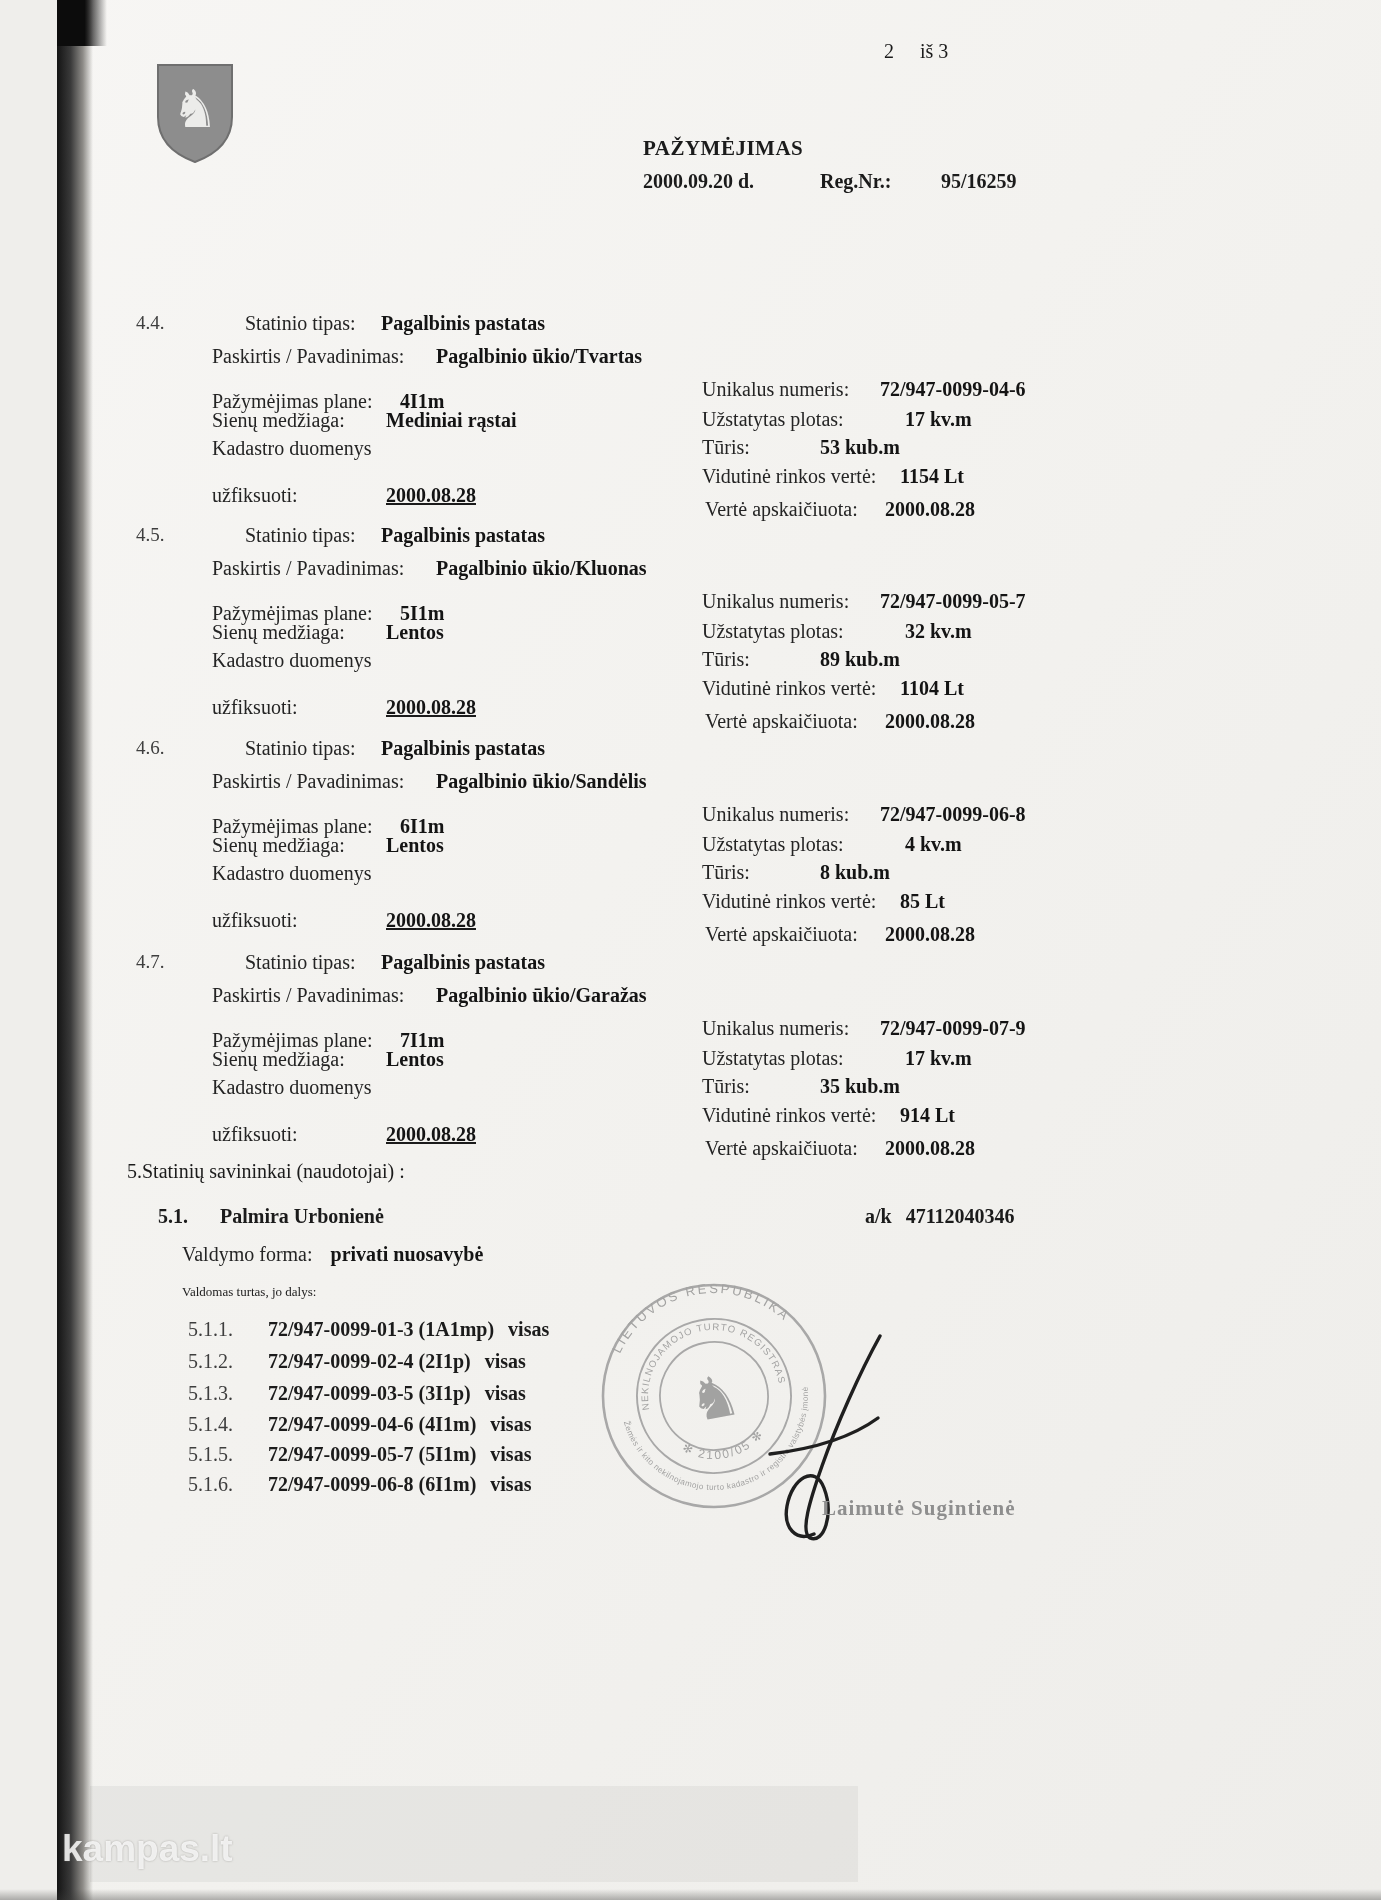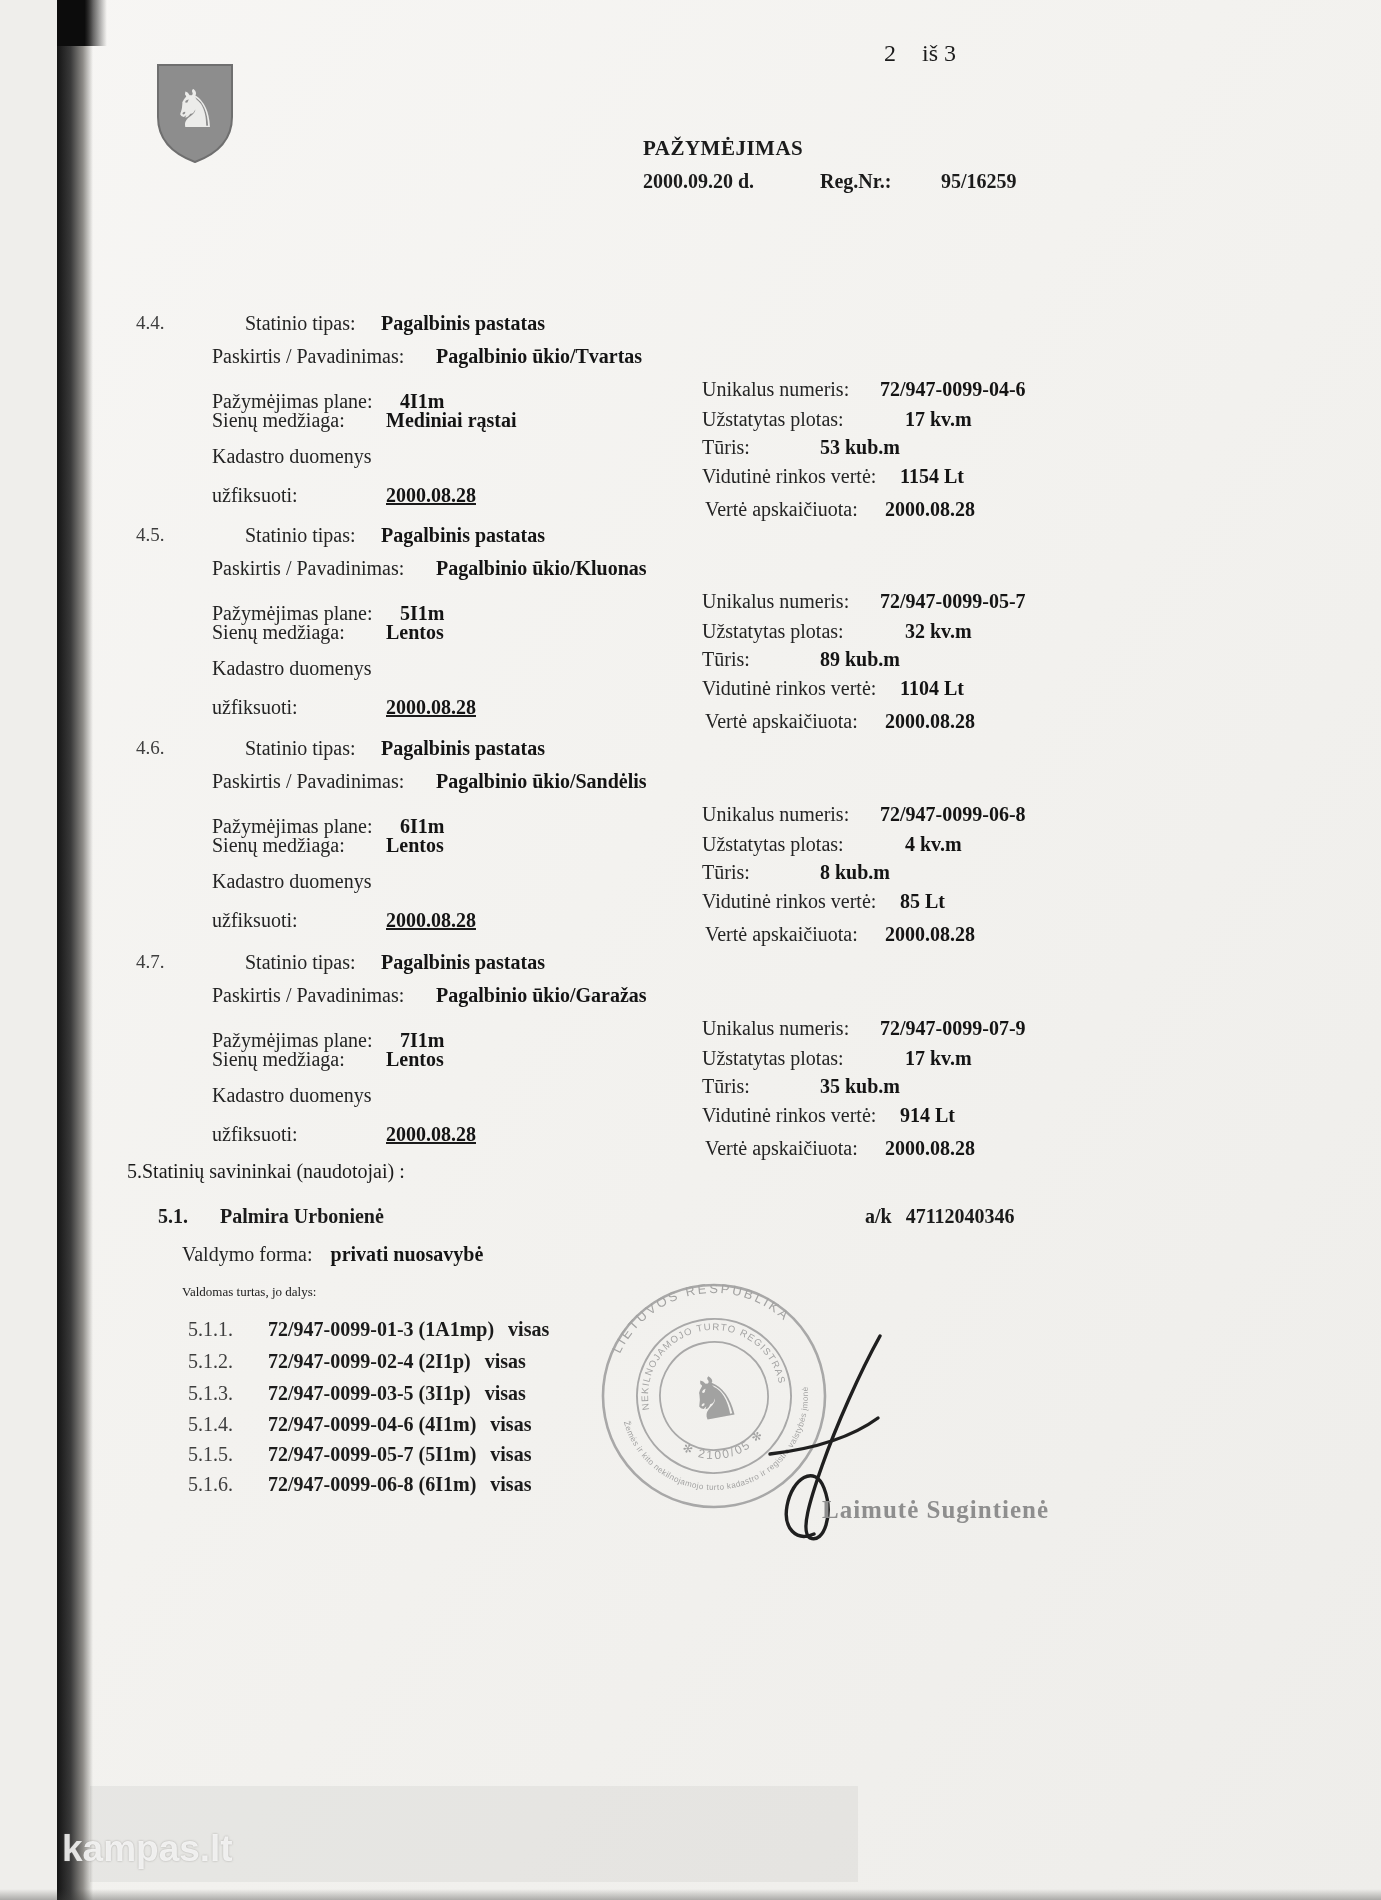--- a/index.html
+++ b/index.html
@@ -9,21 +9,21 @@
     font-family:"Liberation Serif",serif;color:#1b1b1b;overflow:hidden;
   }
   
   .scan-outer{position:absolute;left:0;top:0;width:57px;height:100%;background:#efeeeb;}
   .scan-edge{position:absolute;left:57px;top:0;width:36px;height:100%;
     background:linear-gradient(to right,#141414 0%,#3a3a3a 38%,#8e8c88 72%,rgba(190,188,183,0) 100%);}
   .scan-edge-top{position:absolute;left:57px;top:0;width:50px;height:46px;background:linear-gradient(to right,#0c0c0c 55%,rgba(12,12,12,0));}
   .bottom-band{position:absolute;left:0;bottom:0;width:100%;height:11px;background:linear-gradient(to bottom,rgba(60,60,58,0),rgba(60,60,58,.38));}
   .bl-shade{position:absolute;left:90px;top:1786px;width:768px;height:96px;background:rgba(90,88,84,.07);}
 
-  .pagenum{position:absolute;top:40px;left:884px;font-size:24px;white-space:nowrap;text-align:right;}
+  .pagenum{position:absolute;top:40px;left:884px;font-size:20px;white-space:nowrap;text-align:right;}
   .pagenum .of{margin-left:26px;}
 
   
   .coat{position:absolute;left:152px;top:62px;width:86px;height:102px;}
   .coat svg{display:block;}
   .coat .knight{position:absolute;left:0;top:8px;width:86px;text-align:center;font-size:52px;color:#ececea;line-height:80px;}
 
   .org{position:absolute;left:108px;top:182px;font-size:21px;font-weight:bold;line-height:34px;color:#222;}
 
   .title{position:absolute;left:643px;top:136px;font-size:21px;font-weight:bold;letter-spacing:.5px;}
@@ -31,21 +31,21 @@
   .regline .rlab{position:absolute;left:177px;top:0;}
   .regline .rval{position:absolute;left:298px;top:0;}
 
   .bsec{position:absolute;left:212px;width:1140px;height:220px;font-size:20px;}
   .secnum{position:absolute;left:-76px;top:0;color:#3e3e3e;font-size:19px;}
   .row{position:absolute;white-space:nowrap;}
   .r0{top:0;left:0;}
   .r1{top:33px;left:0;}
   .r2{top:66px;left:0;margin-top:12px;}
   .r3{top:97px;left:0;}
-  .r4{top:133px;left:0;}
+  .r4{top:125px;left:0;}
   .r5{top:172px;left:0;text-decoration:underline;}
   .rr0{top:66px;left:490px;}
   .rr1{top:96px;left:490px;}
   .rr2{top:124px;left:490px;}
   .rr3{top:153px;left:490px;}
   .rr4{top:186px;left:493px;}
   .label{display:inline-block;color:#242424;}
   .lw-tipas{min-width:136px;margin-left:33px;}
   .lw-pask{min-width:224px;}
   .lw-plane{min-width:188px;}
@@ -72,21 +72,21 @@
   .oitem .oshare{font-weight:bold;margin-left:14px;}
 
   
   .stamp{position:absolute;left:594px;top:1276px;width:240px;height:240px;opacity:.8;transform:rotate(-11deg);}
   .stamp text{fill:#8f8f8f;font-family:"Liberation Sans",sans-serif;}
   .stamp circle{stroke:#979797;fill:none;}
   .stamp .knightc{font-size:58px;fill:#8f8f8f;font-family:"DejaVu Sans",sans-serif;}
 
   .signature{position:absolute;left:752px;top:1330px;width:140px;height:215px;}
   .signature path{stroke:#1f1f1f;stroke-width:3.4;fill:none;stroke-linecap:round;}
-  .signame{position:absolute;left:822px;top:1496px;font-size:25px;font-weight:bold;color:#8e8e8e;
+  .signame{position:absolute;left:822px;top:1496px;font-size:21px;font-weight:bold;color:#8e8e8e;
     letter-spacing:1px;filter:blur(.4px);font-family:"Liberation Serif",serif;}
 
   .watermark{position:absolute;left:62px;top:1828px;font-family:"Liberation Sans",sans-serif;
     font-size:37px;font-weight:bold;color:rgba(255,255,255,.82);text-shadow:0 0 2px rgba(120,118,114,.6);}
 </style>
 </head>
 <body>
 
 <div class="page">
 

